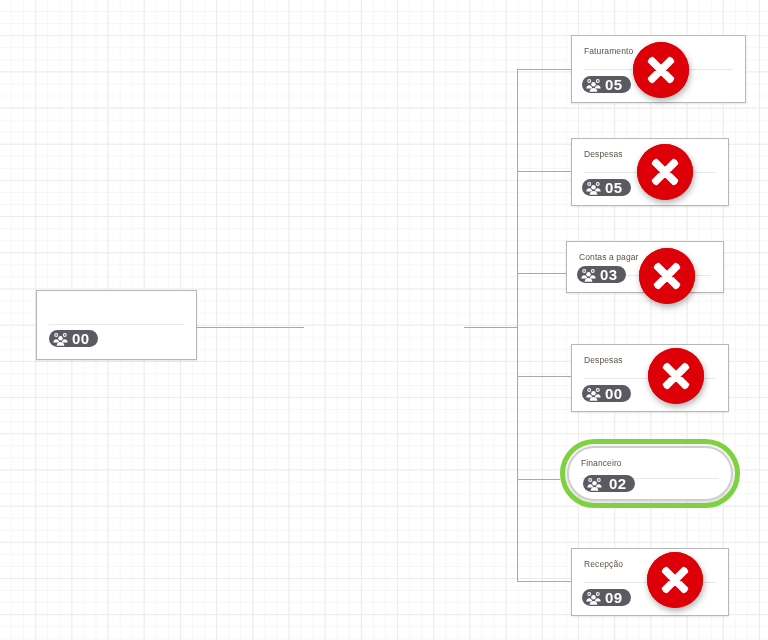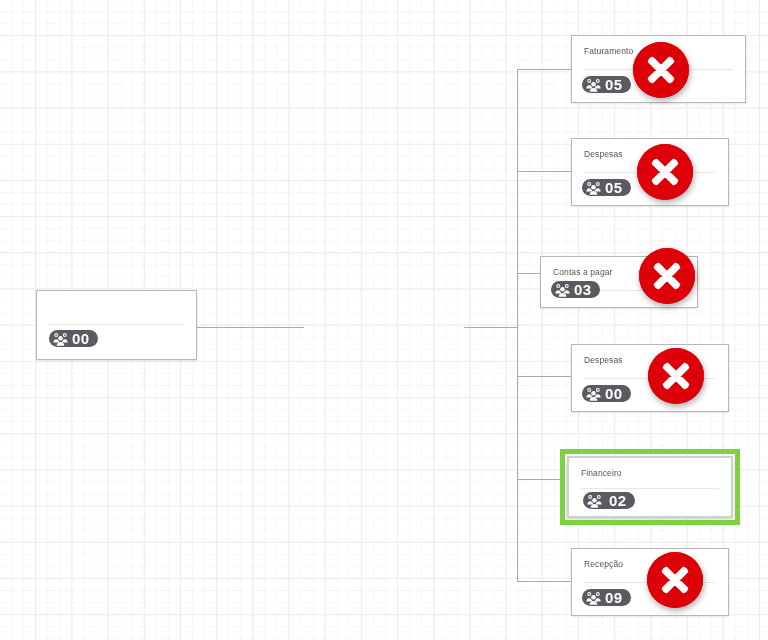--- a/index.html
+++ b/index.html
@@ -197,21 +197,21 @@
       <span class="badge-count">05</span>
     </div>
   </div>
   <div class="remove-btn" style="left:637px; top:144px;">
     <svg width="56" height="56" viewBox="0 0 56 56">
       <circle cx="28" cy="28" r="28" fill="#de0008"></circle>
       <path d="M19.5 16.2 L28 24.7 L36.5 16.2 A5 5 0 0 1 39.8 19.5 L31.3 28 L39.8 36.5 A5 5 0 0 1 36.5 39.8 L28 31.3 L19.5 39.8 A5 5 0 0 1 16.2 36.5 L24.7 28 L16.2 19.5 A5 5 0 0 1 19.5 16.2 Z" fill="#ffffff" stroke="#ffffff" stroke-width="3" stroke-linejoin="round"></path>
     </svg>
   </div>
 
-  <div class="node" style="left:540px; top:241px; width:158px; height:52px;margin-top:15px;">
+  <div class="node" style="left:566px; top:241px; width:158px; height:52px;">
     <div class="node-title">Contas a pagar</div>
     <div class="node-divider"></div>
     <div class="badge">
       <svg class="badge-icon" viewBox="0 0 16 15">
         <circle cx="3.4" cy="3.3" r="2.1" fill="#ffffff"></circle>
         <path d="M0.3 11.2c0-2 1.4-3.4 3.1-3.4s3.1 1.4 3.1 3.4z" fill="#ffffff"></path>
         <circle cx="12.6" cy="3.3" r="2.1" fill="#ffffff"></circle>
         <path d="M9.5 11.2c0-2 1.4-3.4 3.1-3.4s3.1 1.4 3.1 3.4z" fill="#ffffff"></path>
         <circle cx="8" cy="6.6" r="2.4" fill="#ffffff"></circle>
         <path d="M3.9 14.8c0-2.4 1.8-4.2 4.1-4.2s4.1 1.8 4.1 4.2z" fill="#ffffff"></path>
@@ -245,21 +245,21 @@
       <span class="badge-count">00</span>
     </div>
   </div>
   <div class="remove-btn" style="left:648px; top:348px;">
     <svg width="56" height="56" viewBox="0 0 56 56">
       <circle cx="28" cy="28" r="28" fill="#de0008"></circle>
       <path d="M19.5 16.2 L28 24.7 L36.5 16.2 A5 5 0 0 1 39.8 19.5 L31.3 28 L39.8 36.5 A5 5 0 0 1 36.5 39.8 L28 31.3 L19.5 39.8 A5 5 0 0 1 16.2 36.5 L24.7 28 L16.2 19.5 A5 5 0 0 1 19.5 16.2 Z" fill="#ffffff" stroke="#ffffff" stroke-width="3" stroke-linejoin="round"></path>
     </svg>
   </div>
 
-  <div class="node selected" style="left:567px; top:456px; width:166px; height:62px;">
+  <div class="node selected" style="left:567px; top:446px; width:166px; height:55px;border-radius:30px;">
     <div class="node-title">Financeiro</div>
     <div class="node-divider" style="top:30px;"></div>
     <div class="badge" style="left:14px; bottom:7px;gap:7px;">
       <svg class="badge-icon" viewBox="0 0 16 15">
         <circle cx="3.4" cy="3.3" r="2.1" fill="#ffffff"></circle>
         <path d="M0.3 11.2c0-2 1.4-3.4 3.1-3.4s3.1 1.4 3.1 3.4z" fill="#ffffff"></path>
         <circle cx="12.6" cy="3.3" r="2.1" fill="#ffffff"></circle>
         <path d="M9.5 11.2c0-2 1.4-3.4 3.1-3.4s3.1 1.4 3.1 3.4z" fill="#ffffff"></path>
         <circle cx="8" cy="6.6" r="2.4" fill="#ffffff"></circle>
         <path d="M3.9 14.8c0-2.4 1.8-4.2 4.1-4.2s4.1 1.8 4.1 4.2z" fill="#ffffff"></path>

